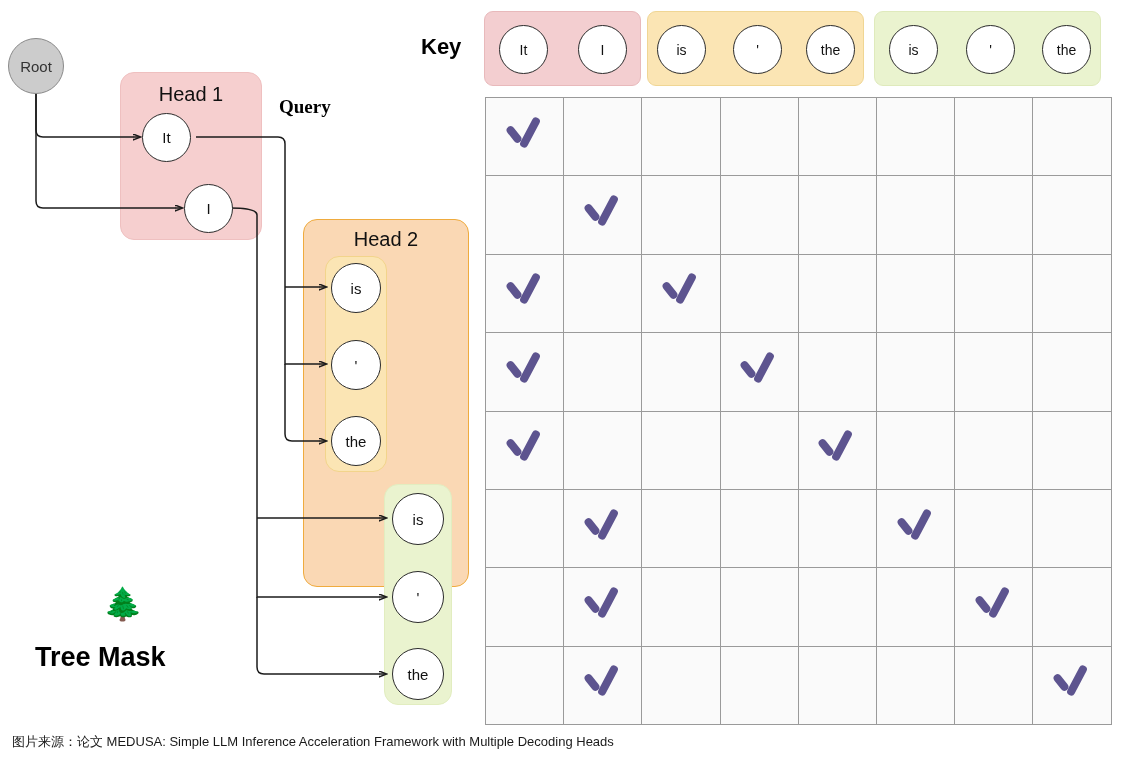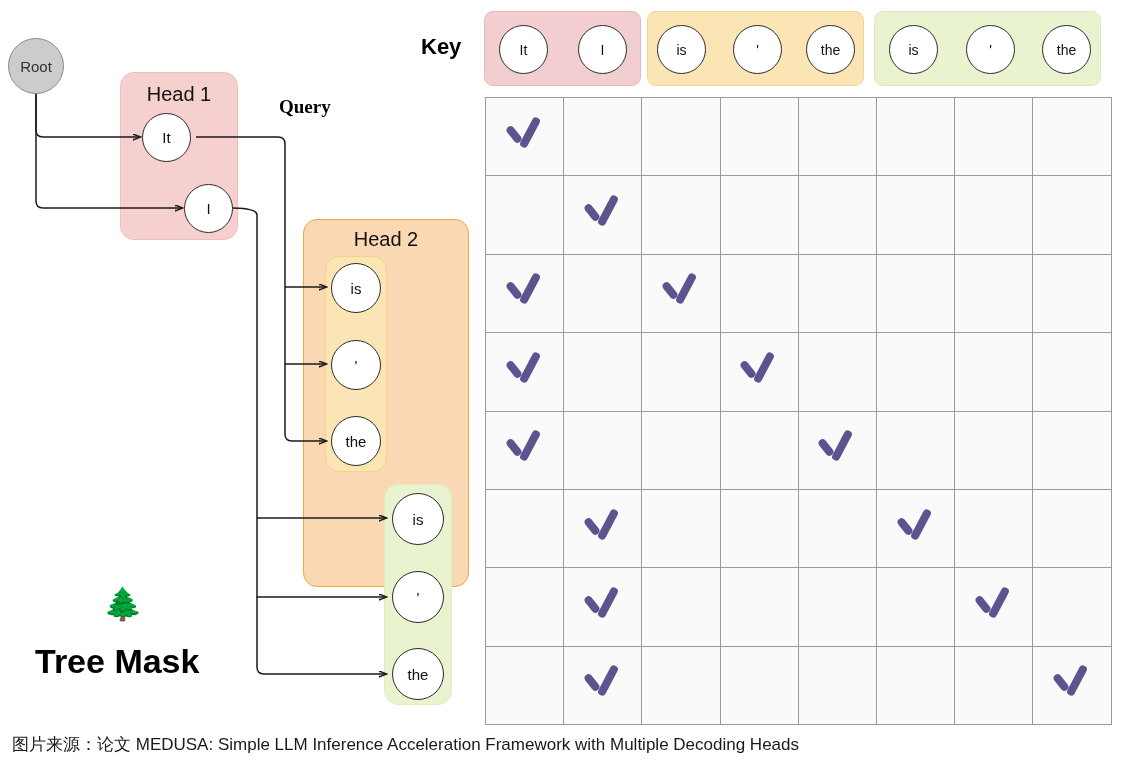--- a/index.html
+++ b/index.html
@@ -76,21 +76,21 @@
     z-index: 5;
   }
 
   .plain-label {
     position: absolute;
     font-weight: bold;
     color: #000000;
   }
   .label-query { font-size: 19px; font-family: Liberation Serif, serif; }
   .label-key   { font-size: 22px; }
-  .label-treemask { font-size: 34px; }
+  .label-treemask { font-size: 27px; }
   .tree-emoji { position: absolute; font-size: 32px; line-height: 1; }
 
   
   .key-group {
     position: absolute;
     border-radius: 9px;
     box-sizing: border-box;
   }
   .key-pink   { background: #f3ced0; border: 1.2px solid #e8b9bb; }
   .key-yellow { background: #fbe5b4; border: 1.2px solid #f0d694; }
@@ -163,21 +163,21 @@
     z-index: 4;
     pointer-events: none;
   }
   #wires path { fill: none; stroke: #1b1b1b; stroke-width: 1.5px; }
 
   
   .caption {
     position: absolute;
     left: 12px;
     top: 733px;
-    font-size: 17px;
+    font-size: 13px;
     color: #1a1a1a;
     white-space: nowrap;
   }
 </style>
 </head>
 <body>
 
 <div id="stage">
 
   <svg id="wires" viewBox="0 0 1124 761">
@@ -195,21 +195,21 @@
     <path d="M285,287 Q285,287 292,287 L326,287" marker-end="url(#arrow)"></path>
     <path d="M285,287 L285,364 Q285,364 292,364 L326,364" marker-end="url(#arrow)"></path>
     <path d="M285,364 L285,434 Q285,441 292,441 L326,441" marker-end="url(#arrow)"></path>
 
     <path d="M230,208 Q257,208 257,215 L257,518"></path>
     <path d="M257,518 Q257,518 264,518 L386,518" marker-end="url(#arrow)"></path>
     <path d="M257,518 L257,597 Q257,597 264,597 L386,597" marker-end="url(#arrow)"></path>
     <path d="M257,597 L257,667 Q257,674 264,674 L386,674" marker-end="url(#arrow)"></path>
   </svg>
 
-  <div class="group-box box-head1" style="left:120px; top:72px; width:118px; height:168px;">
+  <div class="group-box box-head1" style="left:120px; top:72px; width:142px; height:168px;">
     <div class="box-title" style="top:10px;">Head 1</div>
   </div>
 
   <div class="group-box box-head2" style="left:303px; top:219px; width:166px; height:368px;">
     <div class="box-title" style="top:8px;">Head 2</div>
   </div>
 
   <div class="group-box box-h2-yellow" style="left:325px; top:256px; width:62px; height:216px;"></div>
 
   <div class="group-box box-h2-green" style="left:384px; top:484px; width:68px; height:221px;"></div>

